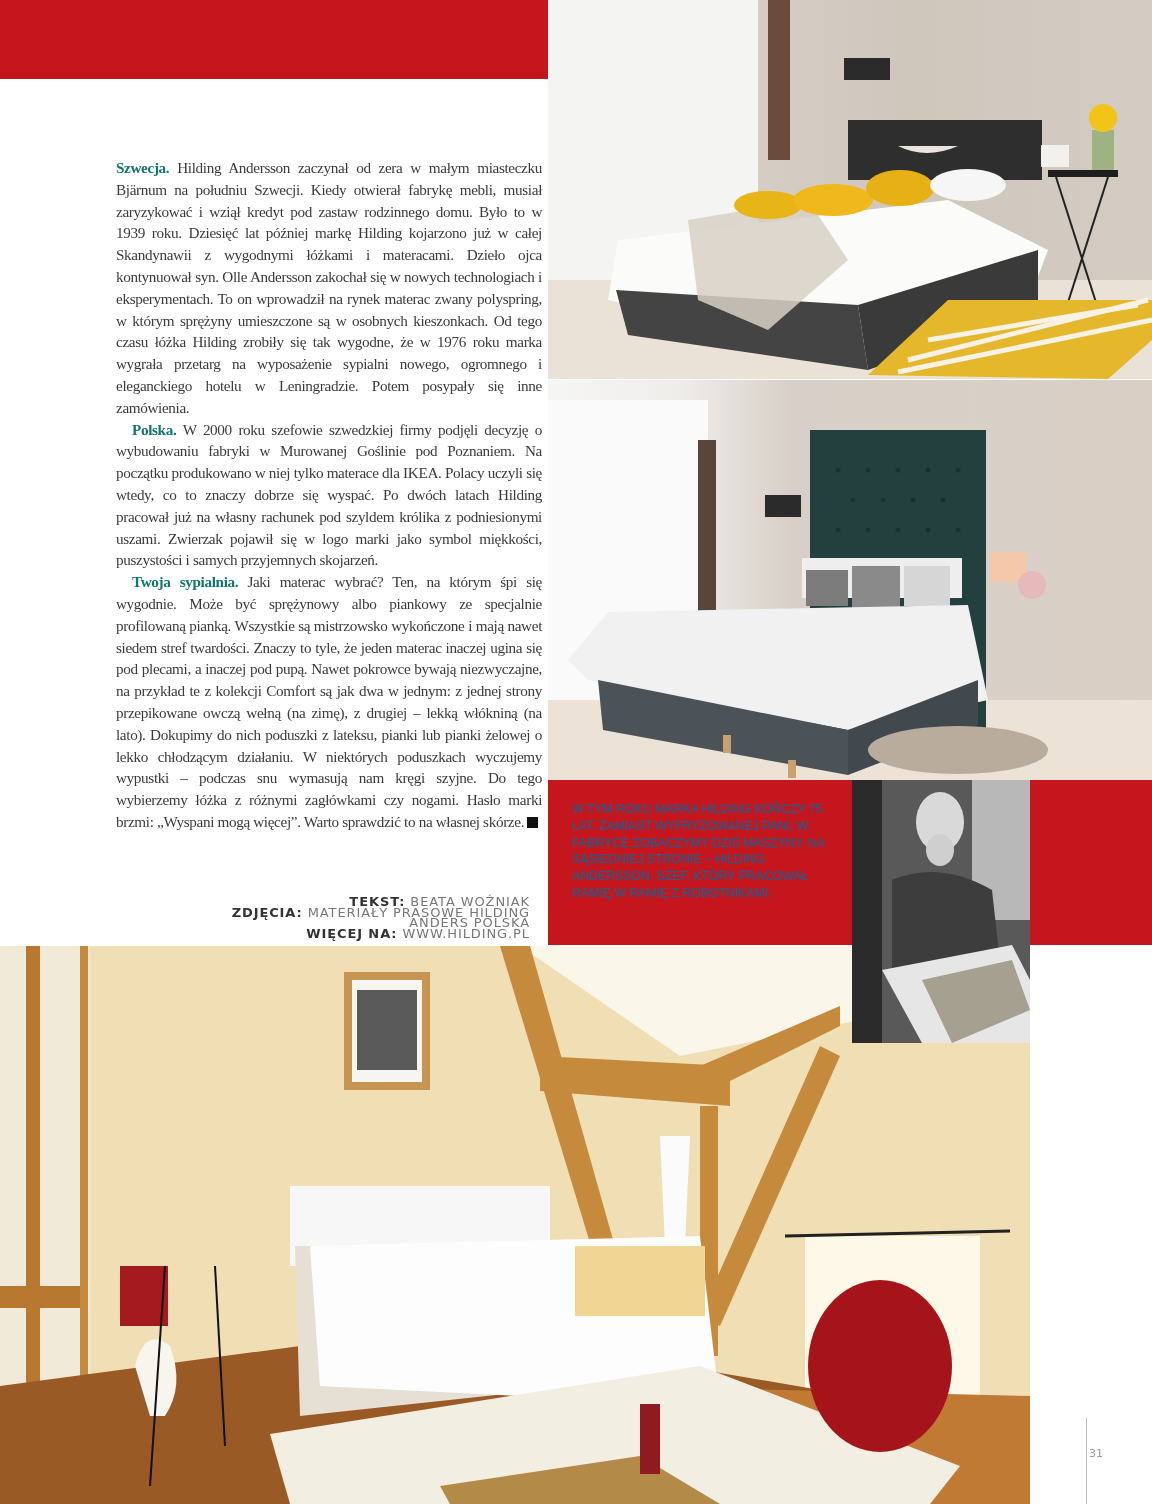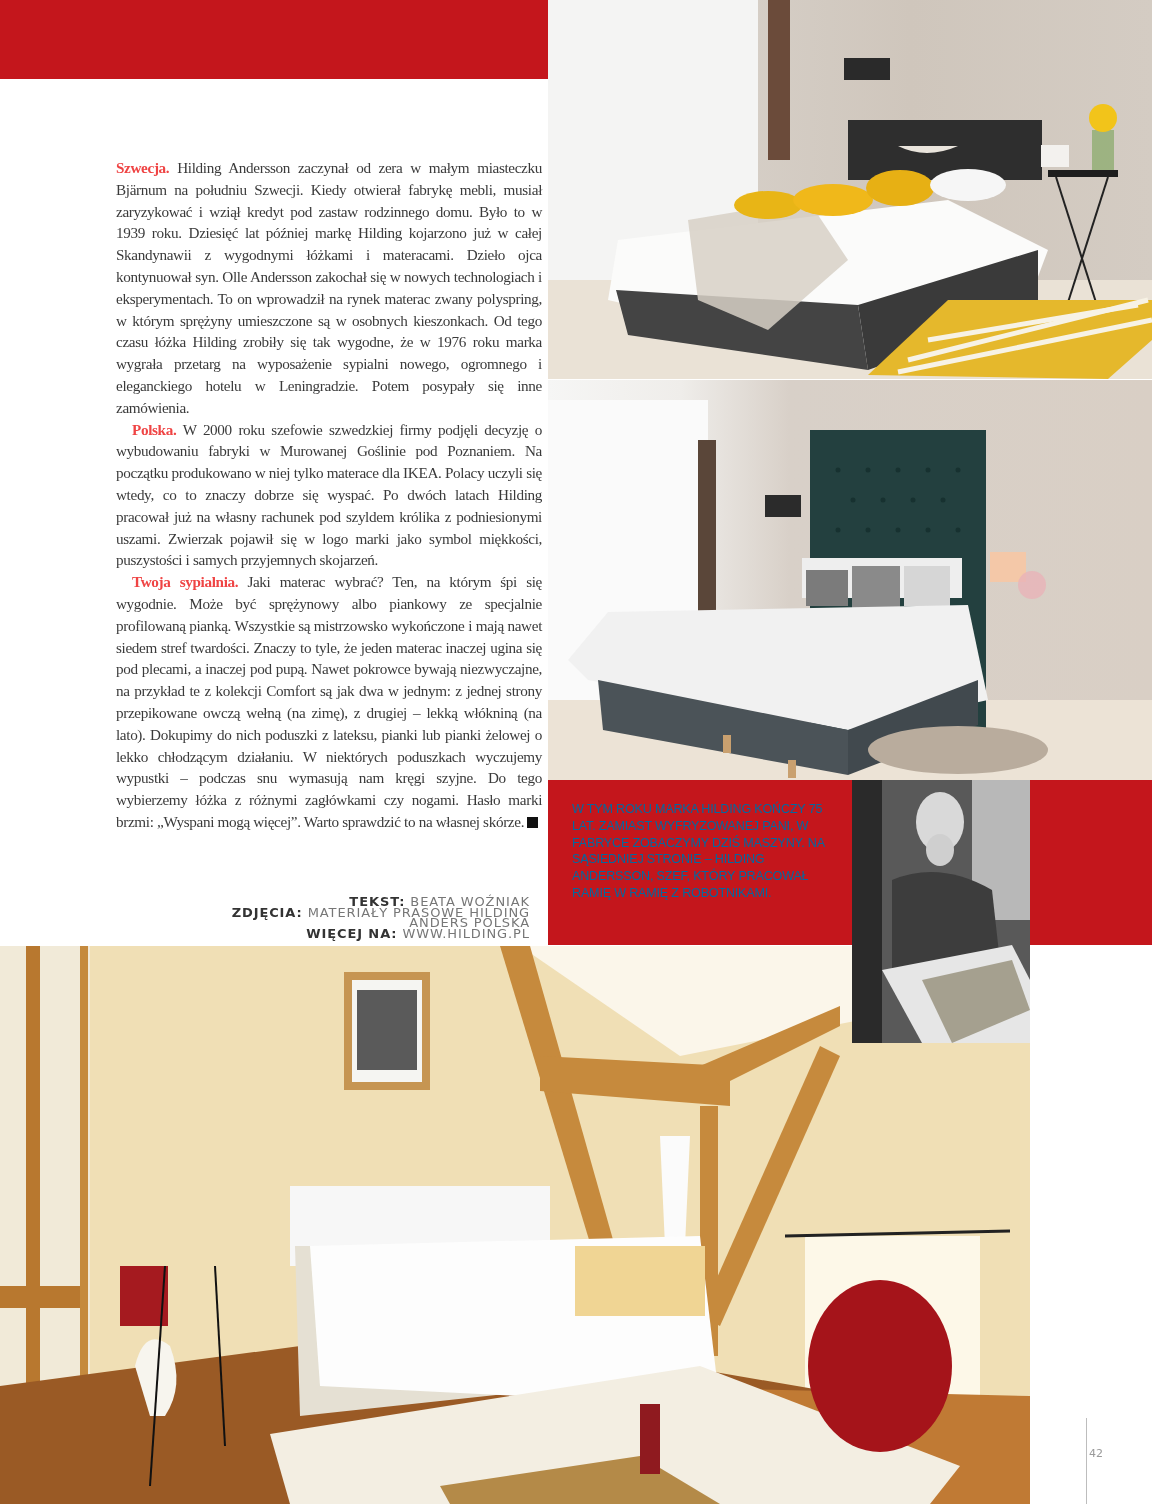--- a/index.html
+++ b/index.html
@@ -8,21 +8,21 @@
   .abs { position:absolute; }
 
   
   #top-red { left:0; top:0; width:548px; height:79px; background:#c4161c; }
 
   
   #article { left:116px; top:157px; width:426px; color:#3a3a3a; font-size:15.2px; line-height:21.8px;
              text-align:justify; letter-spacing:-0.35px; }
   #article p { margin:0; }
   #article p + p { text-indent:16px; }
-  #article b { color:#ef4444; font-weight:bold; }
+  #article b { color:#0f766e; font-weight:bold; }
   .endmark { display:inline-block; width:11px; height:11px; background:#111; vertical-align:-1px; margin-left:3px; }
 
   
   #credits { left:180px; top:897px; width:350px; text-align:right; font-family:"DejaVu Sans", sans-serif;
              font-size:13px; letter-spacing:0.9px; line-height:10.5px; color:#777; text-transform:uppercase; }
   #credits .lbl { color:#333; font-weight:bold; }
 
   
   .photo { overflow:hidden; }
   #photo1 { left:548px; top:0; width:604px; height:379px; background:linear-gradient(90deg,#f3f3f2 0%,#ecebe8 18%,#d6cfc7 30%,#cfc6bc 60%,#d4ccc3 100%); }
@@ -172,13 +172,13 @@
   <p><b>Twoja sypialnia.</b><span> Jaki materac wybrać? Ten, na którym śpi się wygodnie. Może być sprężynowy albo piankowy ze specjalnie profilowaną pianką. Wszystkie są mistrzowsko wykończone i mają nawet siedem stref twardości. Znaczy to tyle, że jeden materac inaczej ugina się pod plecami, a inaczej pod pupą. Nawet pokrowce bywają niezwyczajne, na przykład te z kolekcji Comfort są jak dwa w jednym: z jednej strony przepikowane owczą wełną (na zimę), z drugiej – lekką włókniną (na lato). Dokupimy do nich poduszki z lateksu, pianki lub pianki żelowej o lekko chłodzącym działaniu. W niektórych poduszkach wyczujemy wypustki – podczas snu wymasują nam kręgi szyjne. Do tego wybierzemy łóżka z różnymi zagłówkami czy nogami. Hasło marki brzmi: „Wyspani mogą więcej”. Warto sprawdzić to na własnej skórze.</span><span class="endmark"></span></p>
 </div>
 
 <div id="credits" class="abs">
   <div><span class="lbl">Tekst:</span><span> Beata Woźniak</span></div>
   <div><span class="lbl">Zdjęcia:</span><span> materiały prasowe Hilding Anders Polska</span></div>
   <div><span class="lbl">Więcej na:</span><span> www.hilding.pl</span></div>
 </div>
 
 <div id="pg-line" class="abs"></div>
-<div id="pg-num" class="abs">42</div>
+<div id="pg-num" class="abs">31</div>
 
 </body></html>

